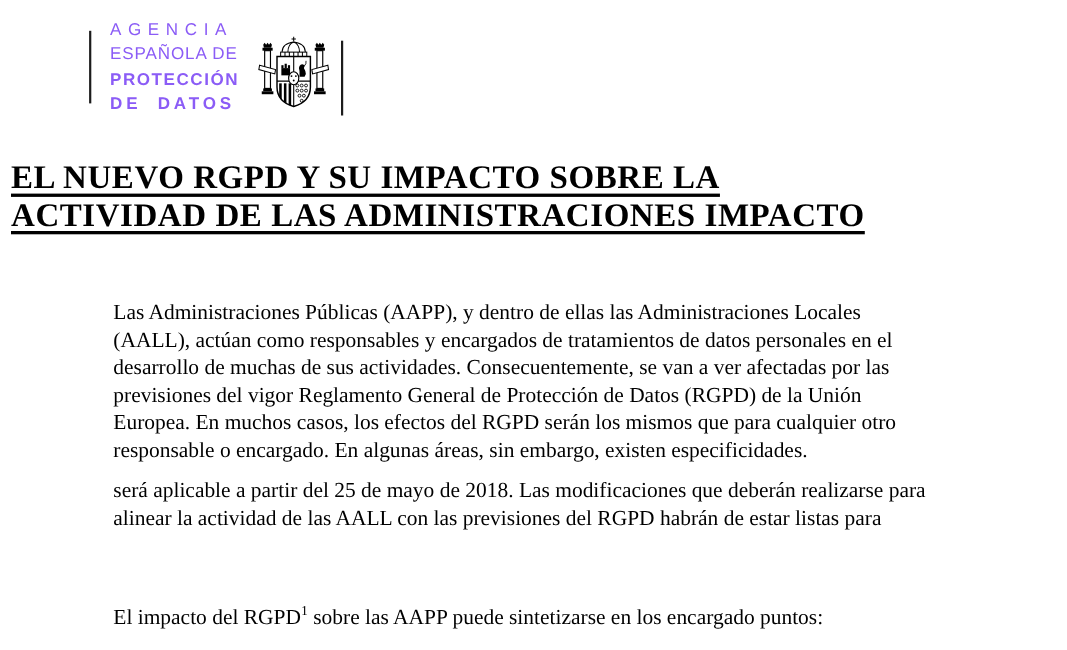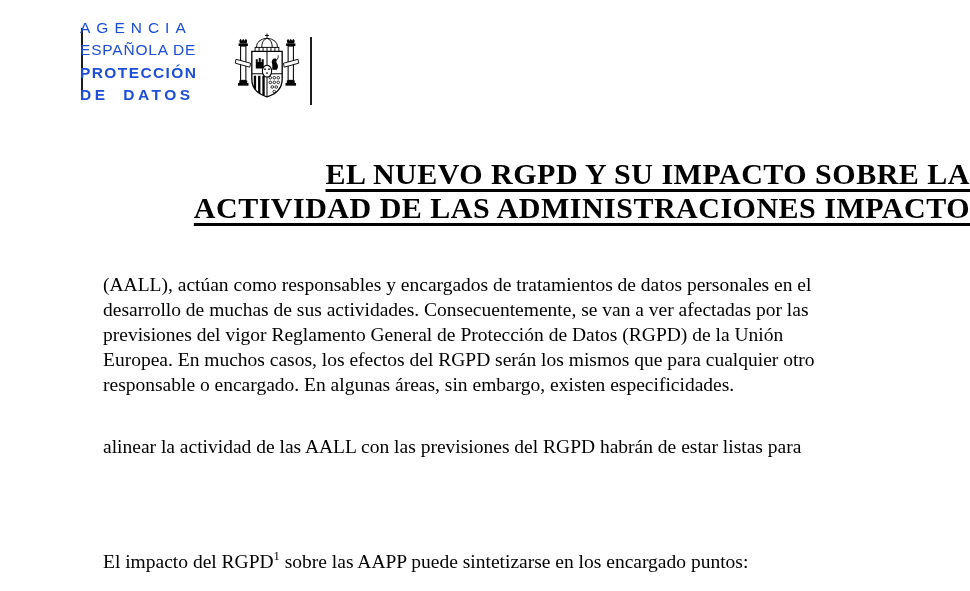--- a/index.html
+++ b/index.html
@@ -16,45 +16,44 @@
   .logo-rule {
     position: absolute;
     width: 2px;
     background: #1c1c1c;
   }
   #rule-left  { left: 81px;  top: 28px; height: 66px; }
   #rule-right { left: 310px; top: 37px; height: 68px; }
 
   .logo-text {
     position: absolute;
-    left: 80px; top: 17px;
+    left: 100px; top: 17px;
     font-family: "Liberation Sans", sans-serif;
     font-size: 15.5px;
     line-height: 22.3px;
-    color: #1d4ed8;
+    color: #8b5cf6;
     white-space: nowrap;
   }
   .logo-line-1 { letter-spacing: 6px; }
   .logo-line-2 { letter-spacing: 0.8px; }
   .logo-line-3 { font-weight: 700; letter-spacing: 1.4px; }
   .logo-line-4 { font-weight: 700; letter-spacing: 3.5px; word-spacing: 7px; }
 
   .emblem { position: absolute; left: 234px; top: 32px; }
 
   
   .doc-title {
     position: absolute;
     left: 10px; top: 145px; width: 960px;
-    text-align: right;
+    text-align: left;
     font-weight: 700;
     font-size: 30px;
     line-height: 34px;
     letter-spacing: 0.5px;
     color: #000000;
-    margin-top: 12px;
   }
   .doc-title .u {
     text-decoration: underline;
     text-decoration-thickness: 3px;
     text-underline-offset: 5px;
   }
 
   
   .para {
     position: absolute;
@@ -157,26 +156,28 @@
 </svg>
 
 <div id="rule-right" class="logo-rule"></div>
 
 <div class="doc-title">
   <div><span class="u">EL NUEVO RGPD Y SU IMPACTO SOBRE LA</span></div>
   <div><span class="u">ACTIVIDAD DE LAS ADMINISTRACIONES IMPACTO</span></div>
 </div>
 
 <div id="p1" class="para">
+  <div>Las Administraciones Públicas (AAPP), y dentro de ellas las Administraciones Locales</div>
   <div>(AALL), actúan como responsables y encargados de tratamientos de datos personales en el</div>
   <div>desarrollo de muchas de sus actividades. Consecuentemente, se van a ver afectadas por las</div>
   <div>previsiones del vigor Reglamento General de Protección de Datos (RGPD) de la Unión</div>
   <div>Europea. En muchos casos, los efectos del RGPD serán los mismos que para cualquier otro</div>
   <div>responsable o encargado. En algunas áreas, sin embargo, existen especificidades.</div>
 </div>
 
 <div id="p2" class="para">
+  <div>será aplicable a partir del 25 de mayo de 2018. Las modificaciones que deberán realizarse para</div>
   <div>alinear la actividad de las AALL con las previsiones del RGPD habrán de estar listas para</div>
 </div>
 
 <div id="p3" class="para">
   <span>El impacto del RGPD</span><sup class="fn">1</sup><span> sobre las AAPP puede sintetizarse en los encargado puntos:</span>
 </div>
 
 </body></html>

